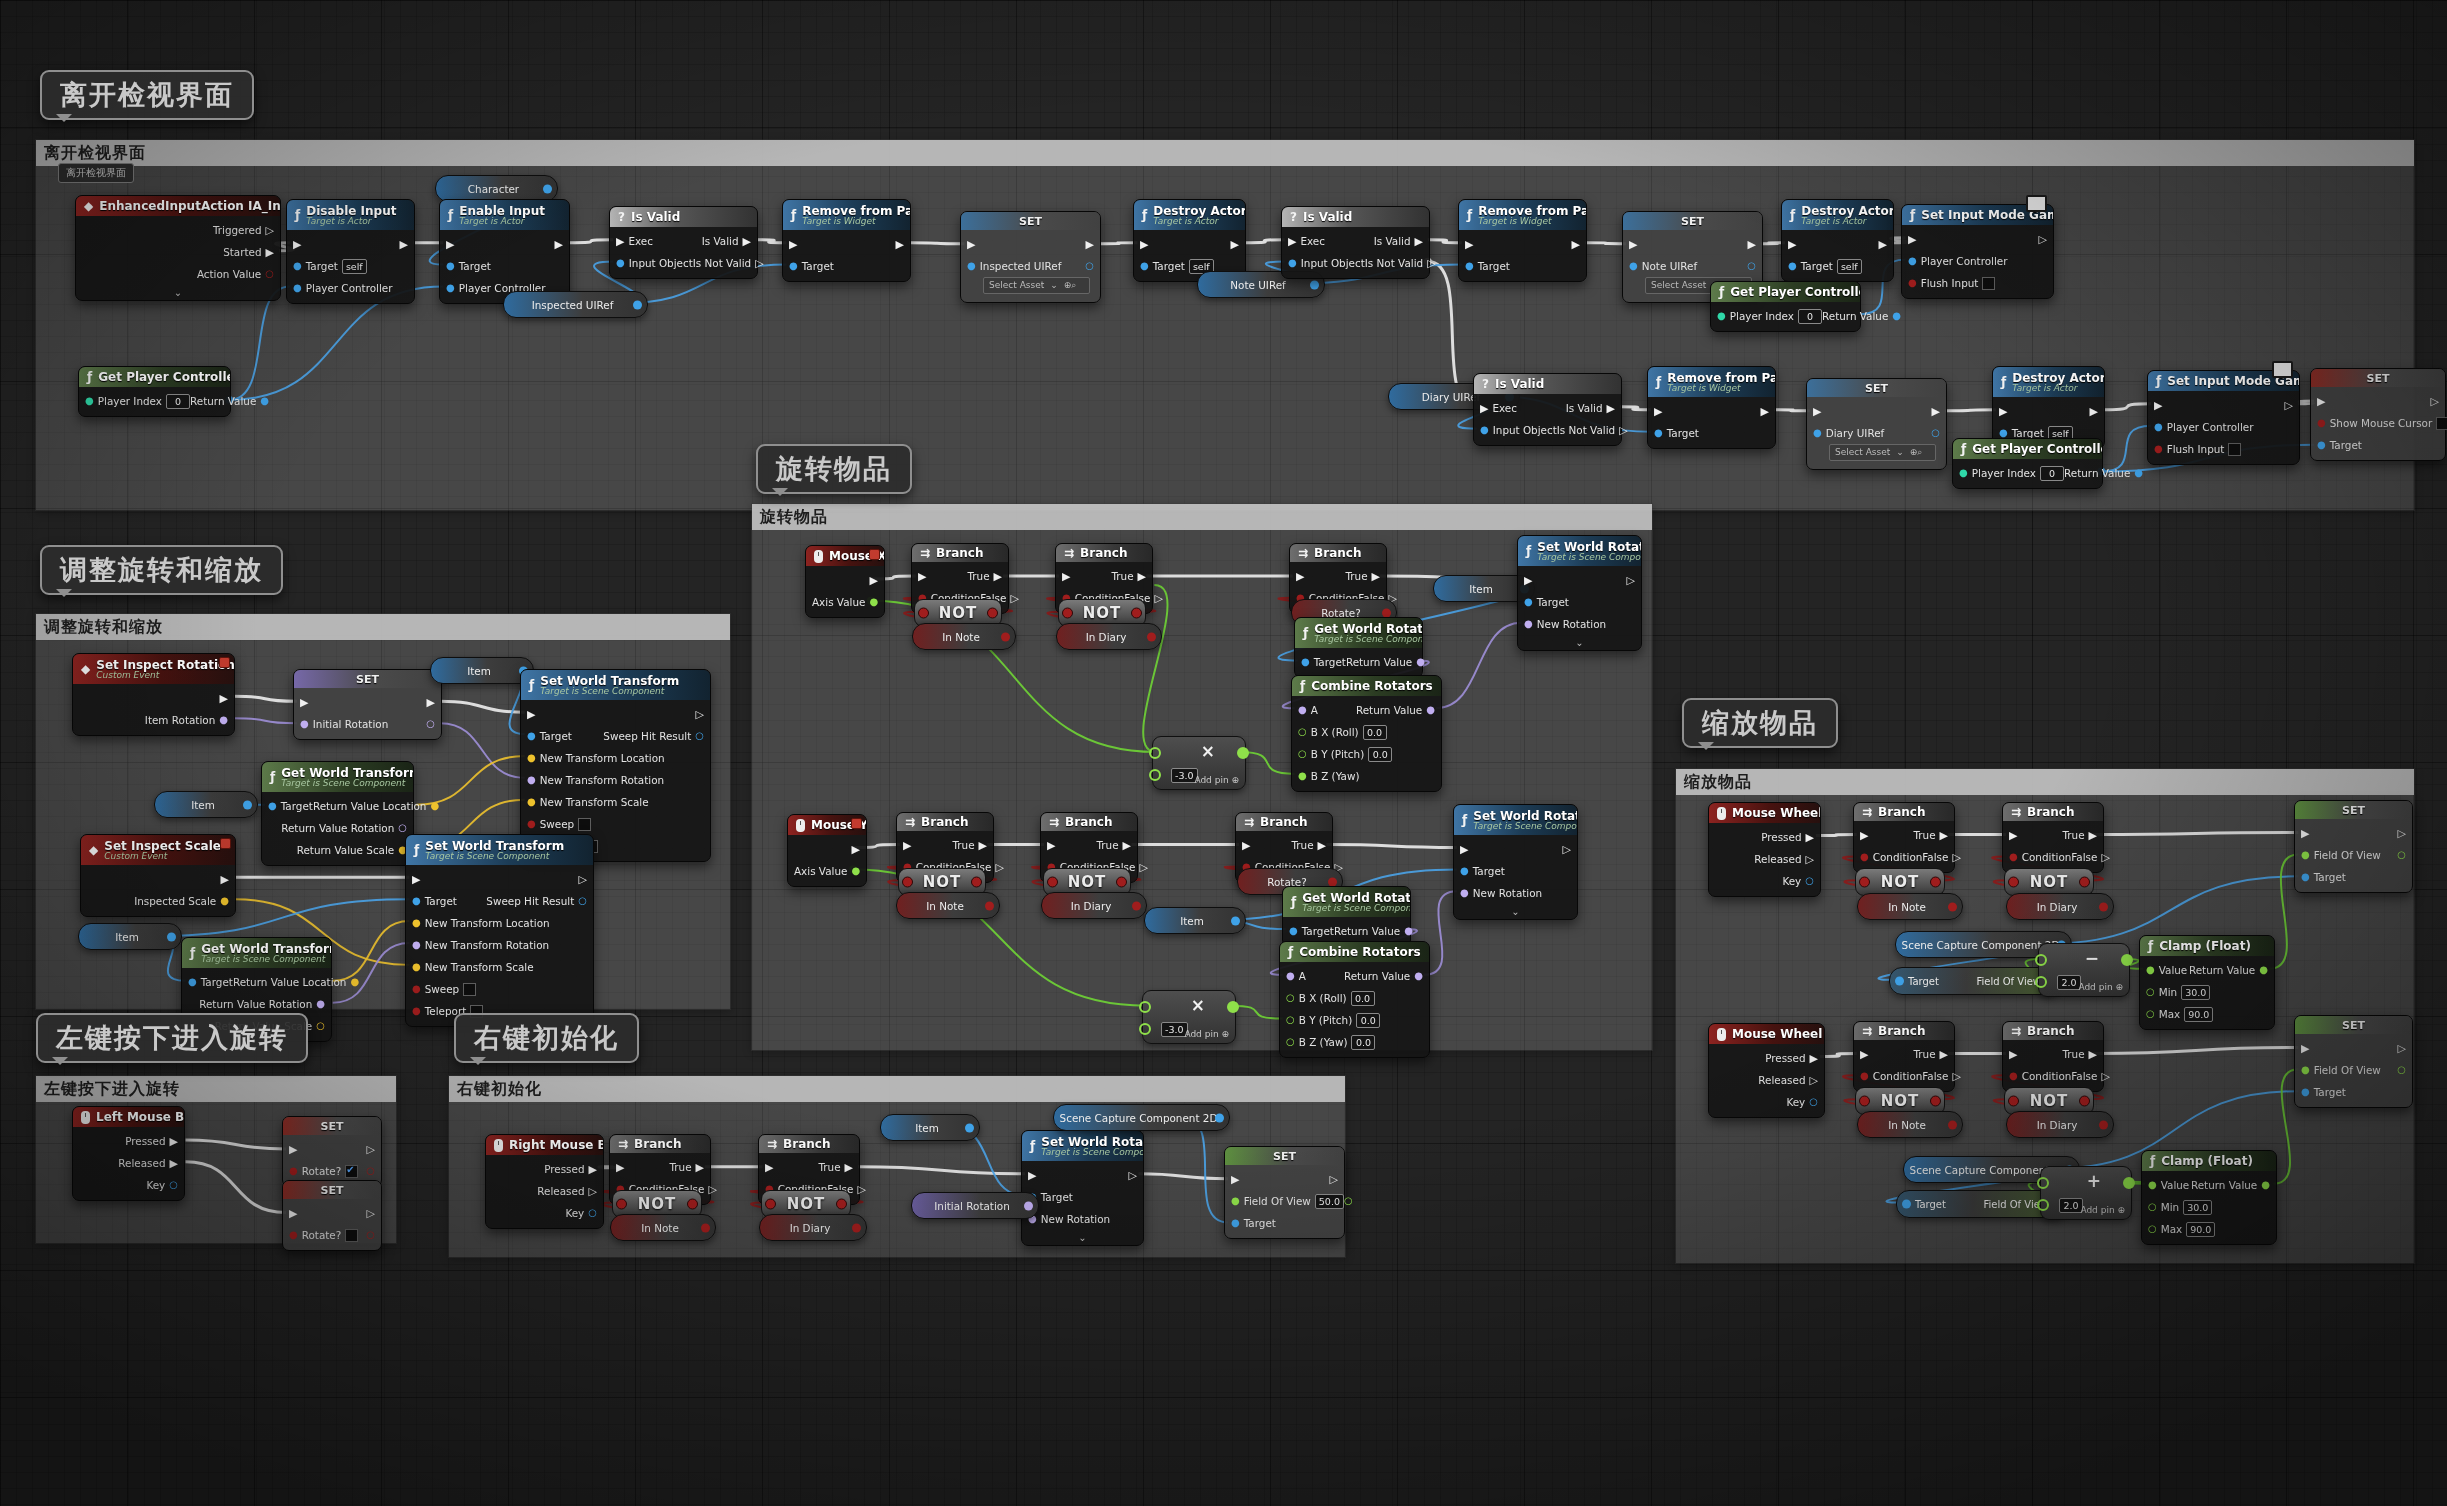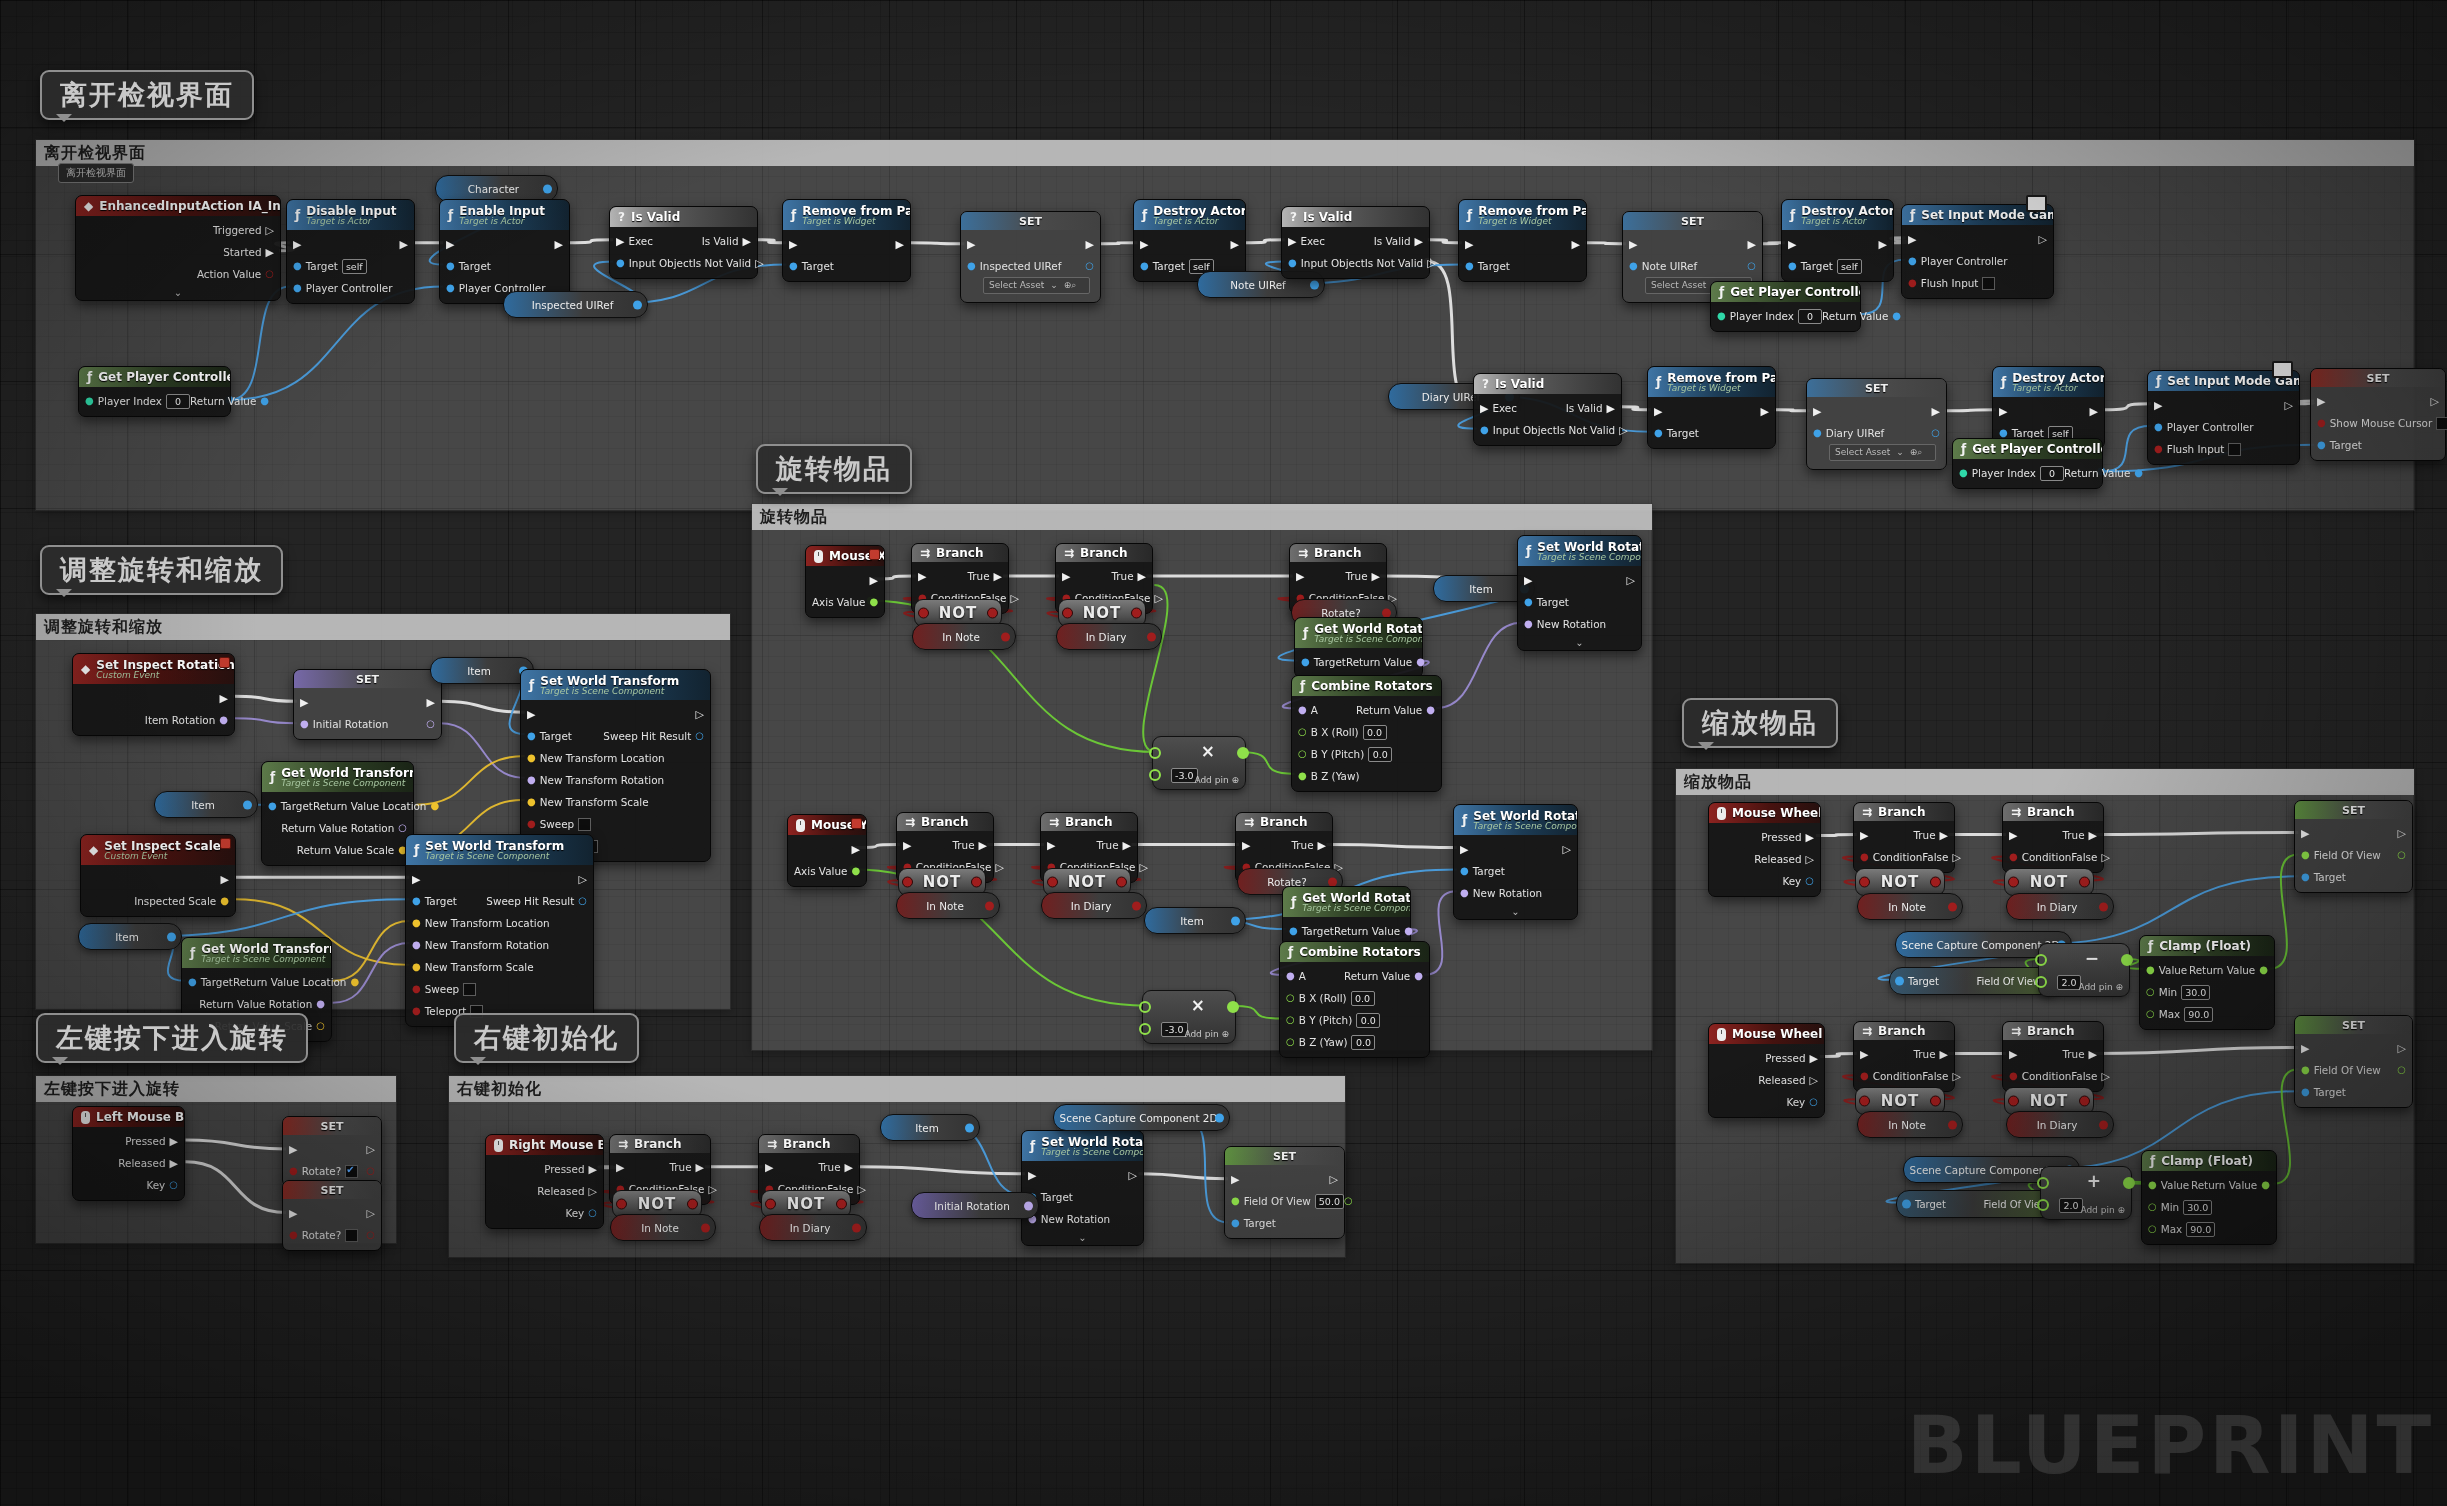--- a/index.html
+++ b/index.html
@@ -194,21 +194,20 @@
       <circle cx="1303" cy="285" r="4" fill="#4aa3e8"></circle>
       <circle cx="1500" cy="398" r="4" fill="#4aa3e8"></circle>
       <circle cx="2112" cy="474" r="4" fill="#4aa3e8"></circle>
       <circle cx="2053" cy="949" r="4" fill="#4aa3e8"></circle>
       <circle cx="2061" cy="1175" r="4" fill="#4aa3e8"></circle>
       <circle cx="875" cy="604" r="4" fill="#6fd435"></circle>
       <circle cx="857" cy="874" r="4" fill="#6fd435"></circle>
       <circle cx="1435" cy="263" r="4" fill="#e6e6e6"></circle>
     </svg>
   <div class="vig"></div>
-  <div class="wm">BLUEPRINT</div>
 <div class="cmt" style="left: 35px; top: 139px; width: 2378px; height: 370px;">
       <div class="ch">离开检视界面</div>
     </div>
     <div class="cmt" style="left: 35px; top: 613px; width: 694px; height: 395px;">
       <div class="ch">调整旋转和缩放</div>
     </div>
     <div class="cmt" style="left: 35px; top: 1075px; width: 360px; height: 167px;">
       <div class="ch">左键按下进入旋转</div>
     </div>
     <div class="cmt" style="left: 448px; top: 1075px; width: 896px; height: 181px;">

